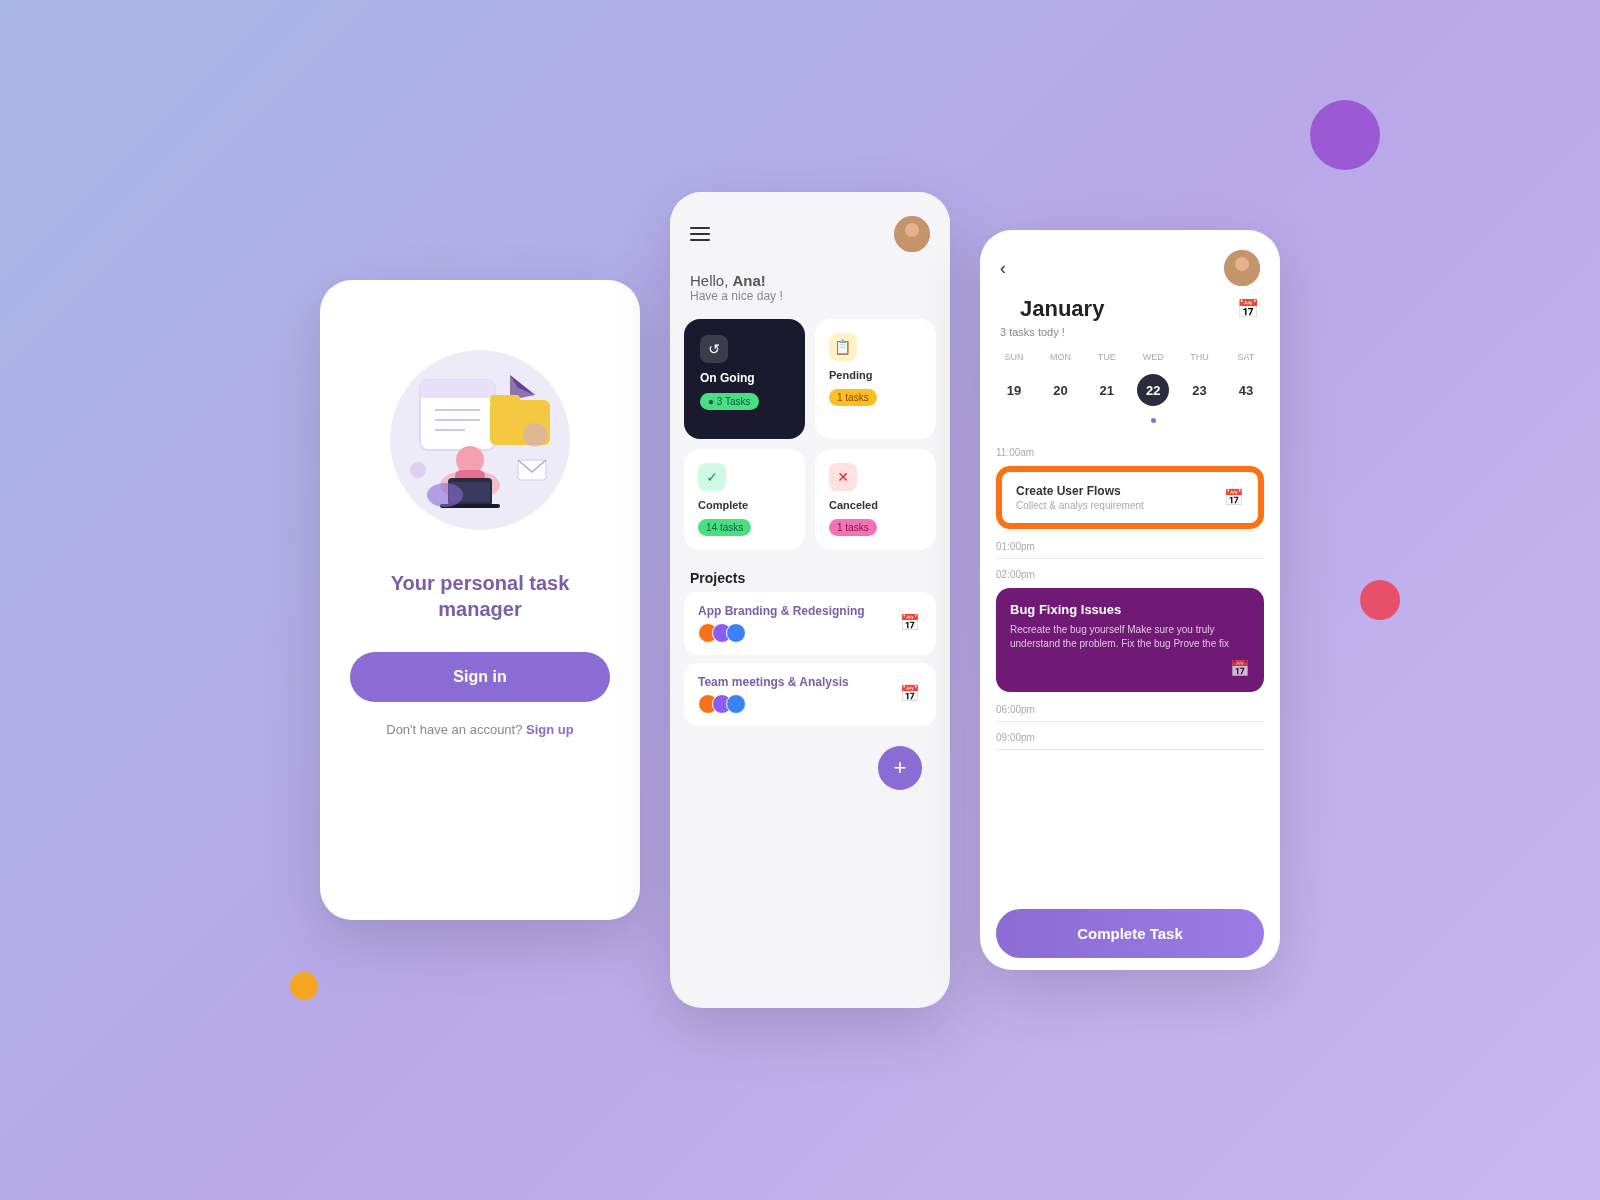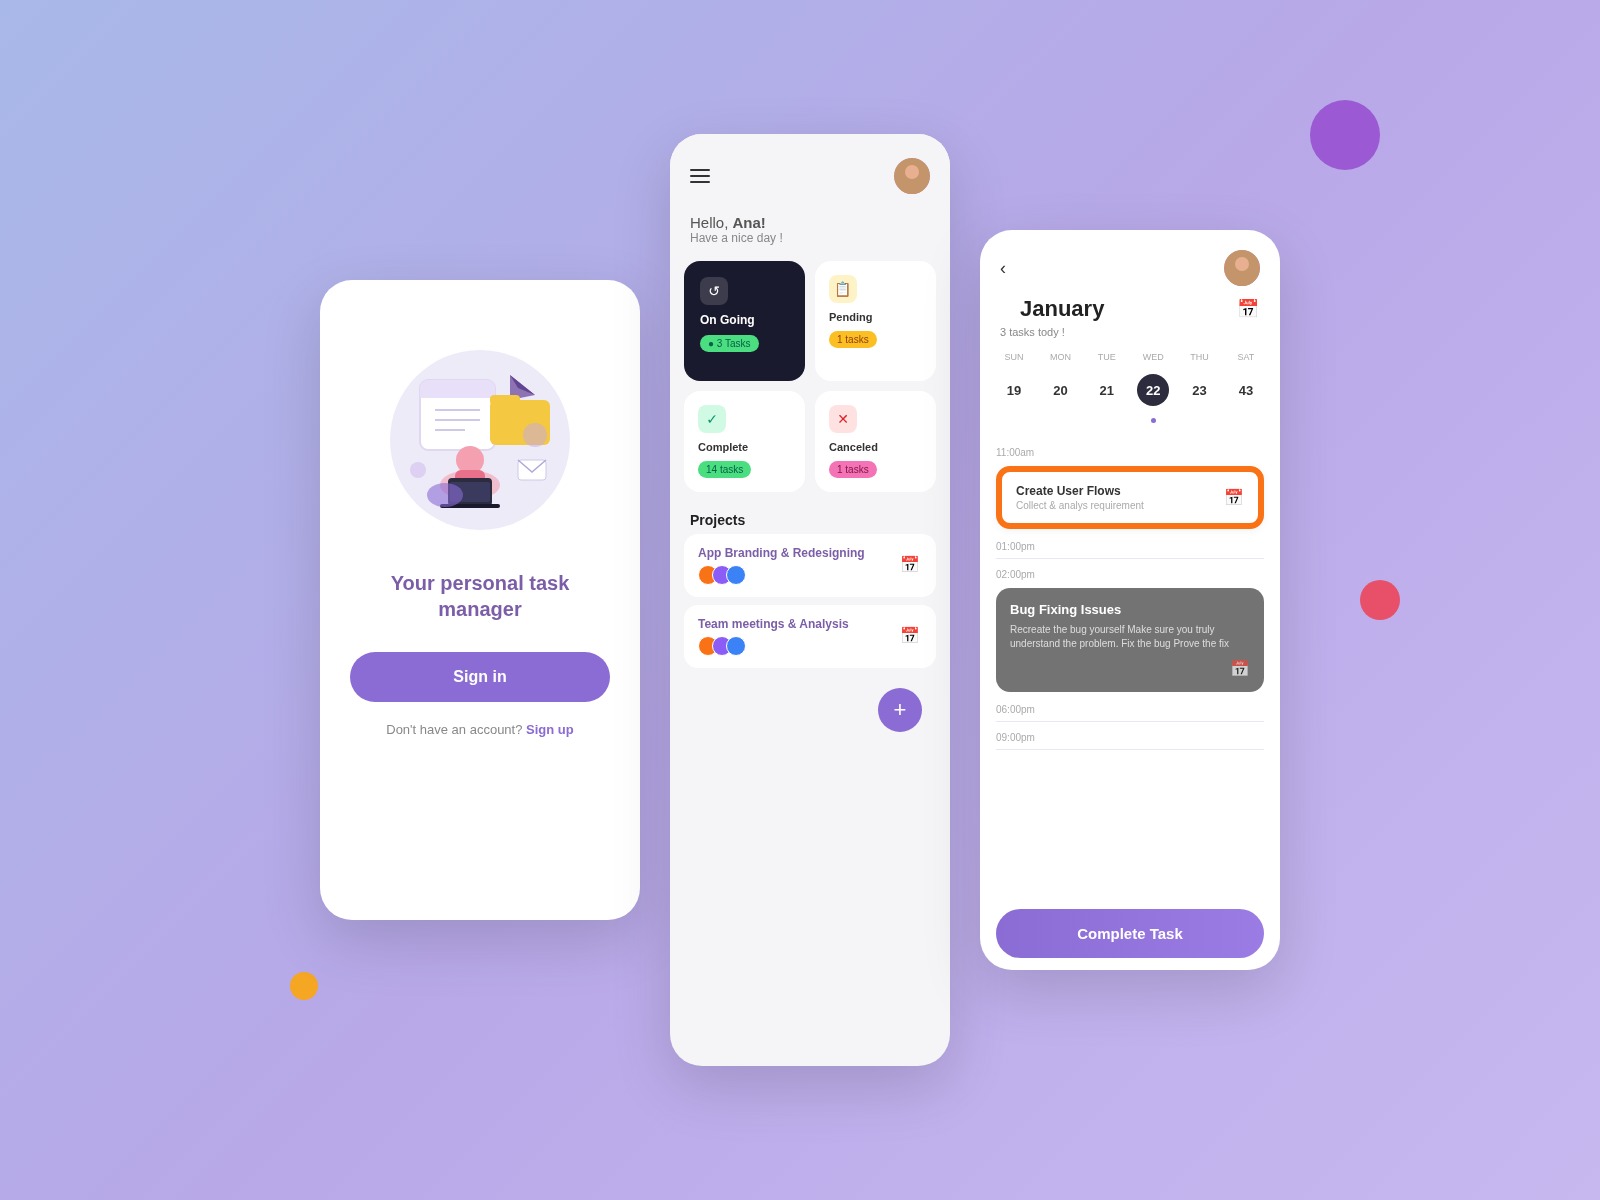--- a/index.html
+++ b/index.html
@@ -101,21 +101,21 @@
     }
 
     .signup-link {
       color: #8b6bd4;
       font-weight: 600;
     }
 
     
     .screen-dashboard {
       width: 280px;
-      height: 932px;
+      height: 816px;
       background: #f5f5f8;
       border-radius: 32px;
       display: flex;
       flex-direction: column;
       padding: 0;
       box-shadow: 0 20px 60px rgba(0,0,0,0.15);
       overflow: hidden;
     }
 
     .dashboard-header {
@@ -418,21 +418,21 @@
       padding: 12px 14px;
       margin: 4px 0;
       border: 6px solid #f97316;
       display: flex;
       justify-content: space-between;
       align-items: center;
       box-shadow: 0 2px 8px rgba(0,0,0,0.05);
     }
 
     .event-card-purple {
-      background: #737373;
+      background: #701a75;
       border-radius: 14px;
       padding: 14px;
       margin: 4px 0;
       color: white;
       position: relative;
     }
 
     .event-title {
       font-size: 12px;
       font-weight: 600;

